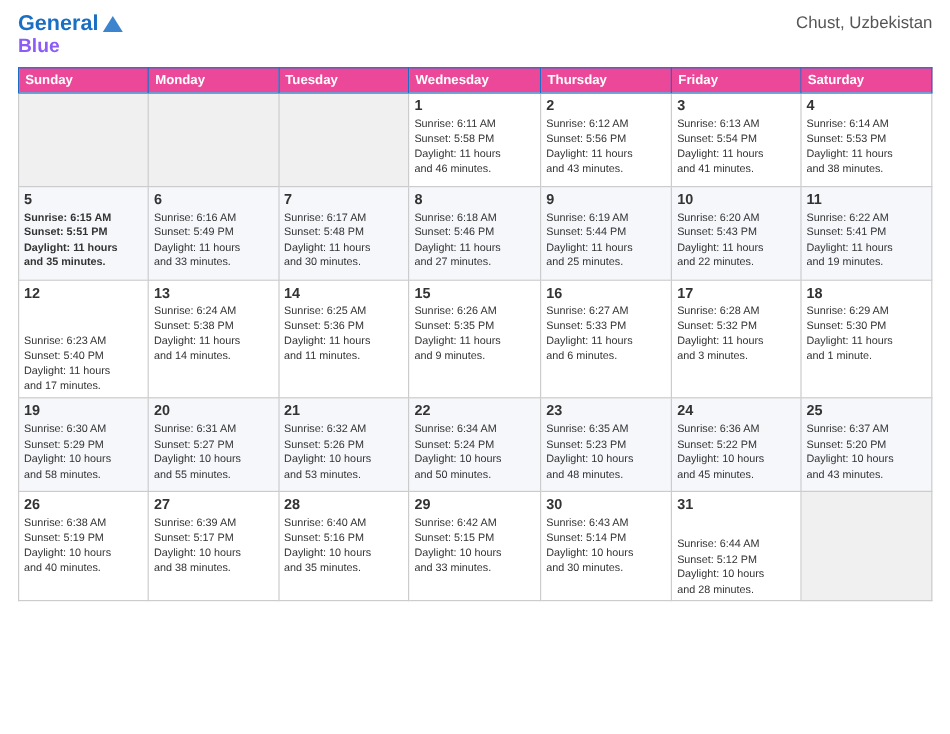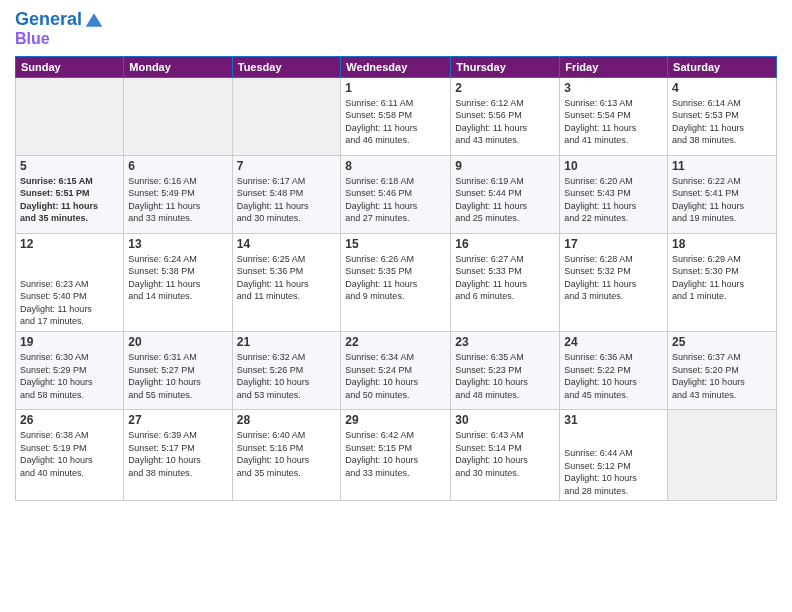--- a/index.html
+++ b/index.html
@@ -52,21 +52,21 @@
     .subtitle {
       font-size: 14px;
       color: #555;
     }
     .calendar {
       width: 100%;
       border-collapse: collapse;
       font-size: 9.5px;
     }
     .calendar th {
-      background: #701a75;
+      background: #ec4899;
       color: #fff;
       text-align: left;
       padding: 4px 5px;
       font-size: 11px;
       font-weight: bold;
       border: 1px solid #1a6fc4;
       margin-left: 16px;
     }
     .calendar td {
       border: 1px solid #ccc;
@@ -106,20 +106,21 @@
             <span>General</span>
           </span>
           <svg class="logo-icon" viewBox="0 0 24 20">
             <polygon points="2,18 12,2 22,18" fill="#1a6fc4" opacity="0.85"></polygon>
           </svg>
         </div>
         <div class="logo-text" style="color:#8b5cf6; font-size:16px;">Blue</div>
       </div>
     </div>
     <div class="title-block">
+      <div class="subtitle">Chust, Uzbekistan</div>
     </div>
   </div>
 
   <table class="calendar">
     <thead>
       <tr>
         <th>Sunday</th>
         <th>Monday</th>
         <th>Tuesday</th>
         <th>Wednesday</th>

